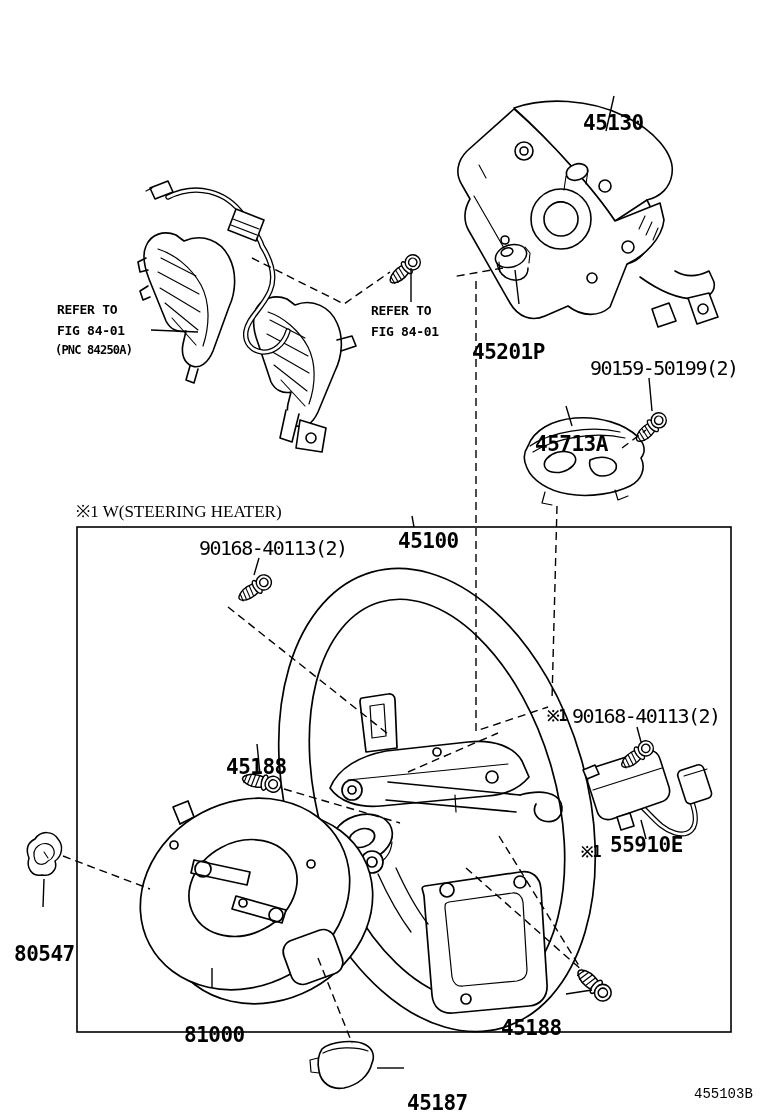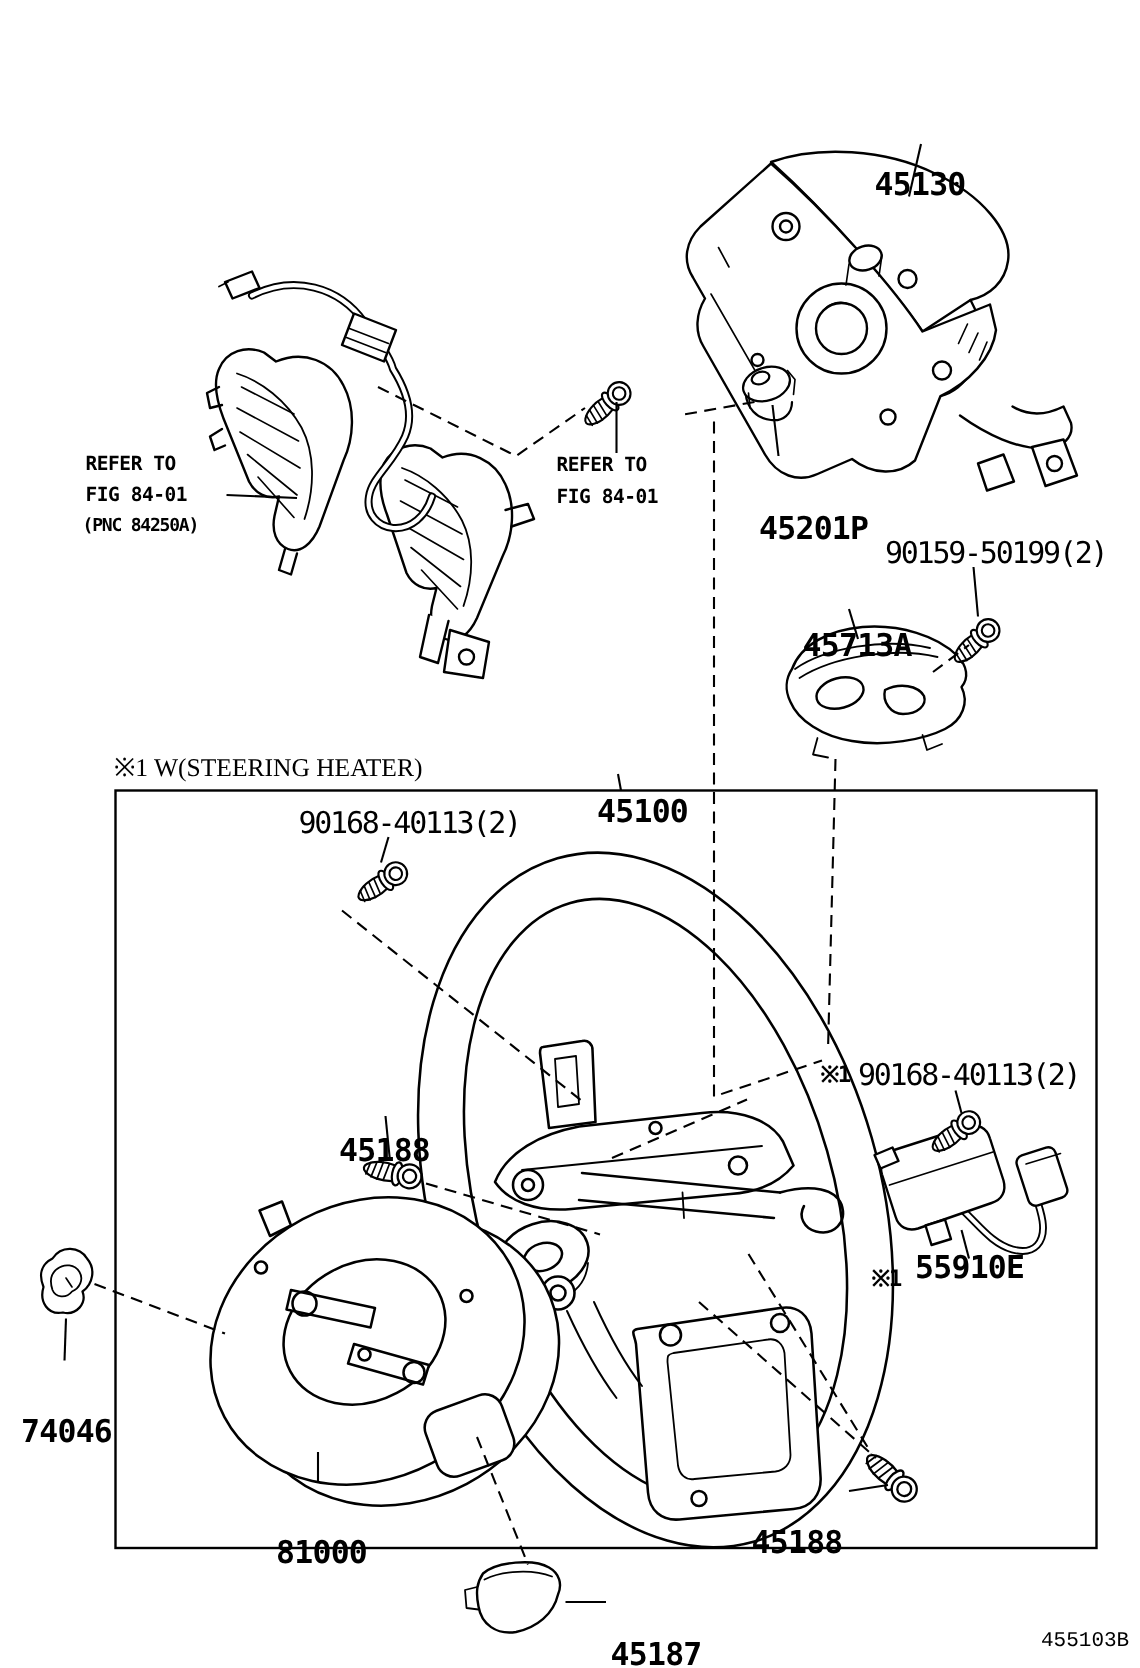--- a/index.html
+++ b/index.html
@@ -208,36 +208,36 @@
 
 <div class="lbl pn" style="left:583px;top:79px">45130</div>
 
 <div class="lbl refer" style="left:57px;top:303px">REFER TO</div>
 <div class="lbl refer" style="left:57px;top:324px">FIG 84-01</div>
 <div class="lbl pnc" style="left:55px;top:344px">(PNC 84250A)</div>
 
 <div class="lbl refer" style="left:371px;top:304px">REFER TO</div>
 <div class="lbl refer" style="left:371px;top:325px">FIG 84-01</div>
 
-<div class="lbl pn" style="left:506px;top:308px">45201P</div>
+<div class="lbl pn" style="left:472px;top:308px">45201P</div>
 <div class="lbl pn-l" style="left:590px;top:358px">90159-50199(2)</div>
-<div class="lbl pn" style="left:535px;top:386px">45713A</div>
+<div class="lbl pn" style="left:535px;top:400px">45713A</div>
 
 <div class="lbl pn" style="left:398px;top:497px">45100</div>
 <div class="lbl note" style="left:76px;top:503px">※1 W(STEERING HEATER)</div>
 
 <div class="lbl pn-l" style="left:199px;top:538px">90168-40113(2)</div>
 <div class="lbl pn" style="left:226px;top:723px">45188</div>
 
 <div class="lbl pn-sm" style="left:547px;top:709px">※1</div>
 <div class="lbl pn-l" style="left:572px;top:706px">90168-40113(2)</div>
 
 <div class="lbl pn-sm" style="left:581px;top:845px">※1</div>
 <div class="lbl pn" style="left:610px;top:801px">55910E</div>
 
-<div class="lbl pn" style="left:14px;top:910px">74046</div>
+<div class="lbl pn" style="left:14px;top:910px">80547</div>
 <div class="lbl pn" style="left:184px;top:991px">81000</div>
 <div class="lbl pn" style="left:501px;top:984px">45188</div>
 <div class="lbl pn" style="left:407px;top:1059px">45187</div>
 
 <div class="lbl doc" style="left:694px;top:1087px">455103B</div>
 
 </div>
 
 </body></html>

